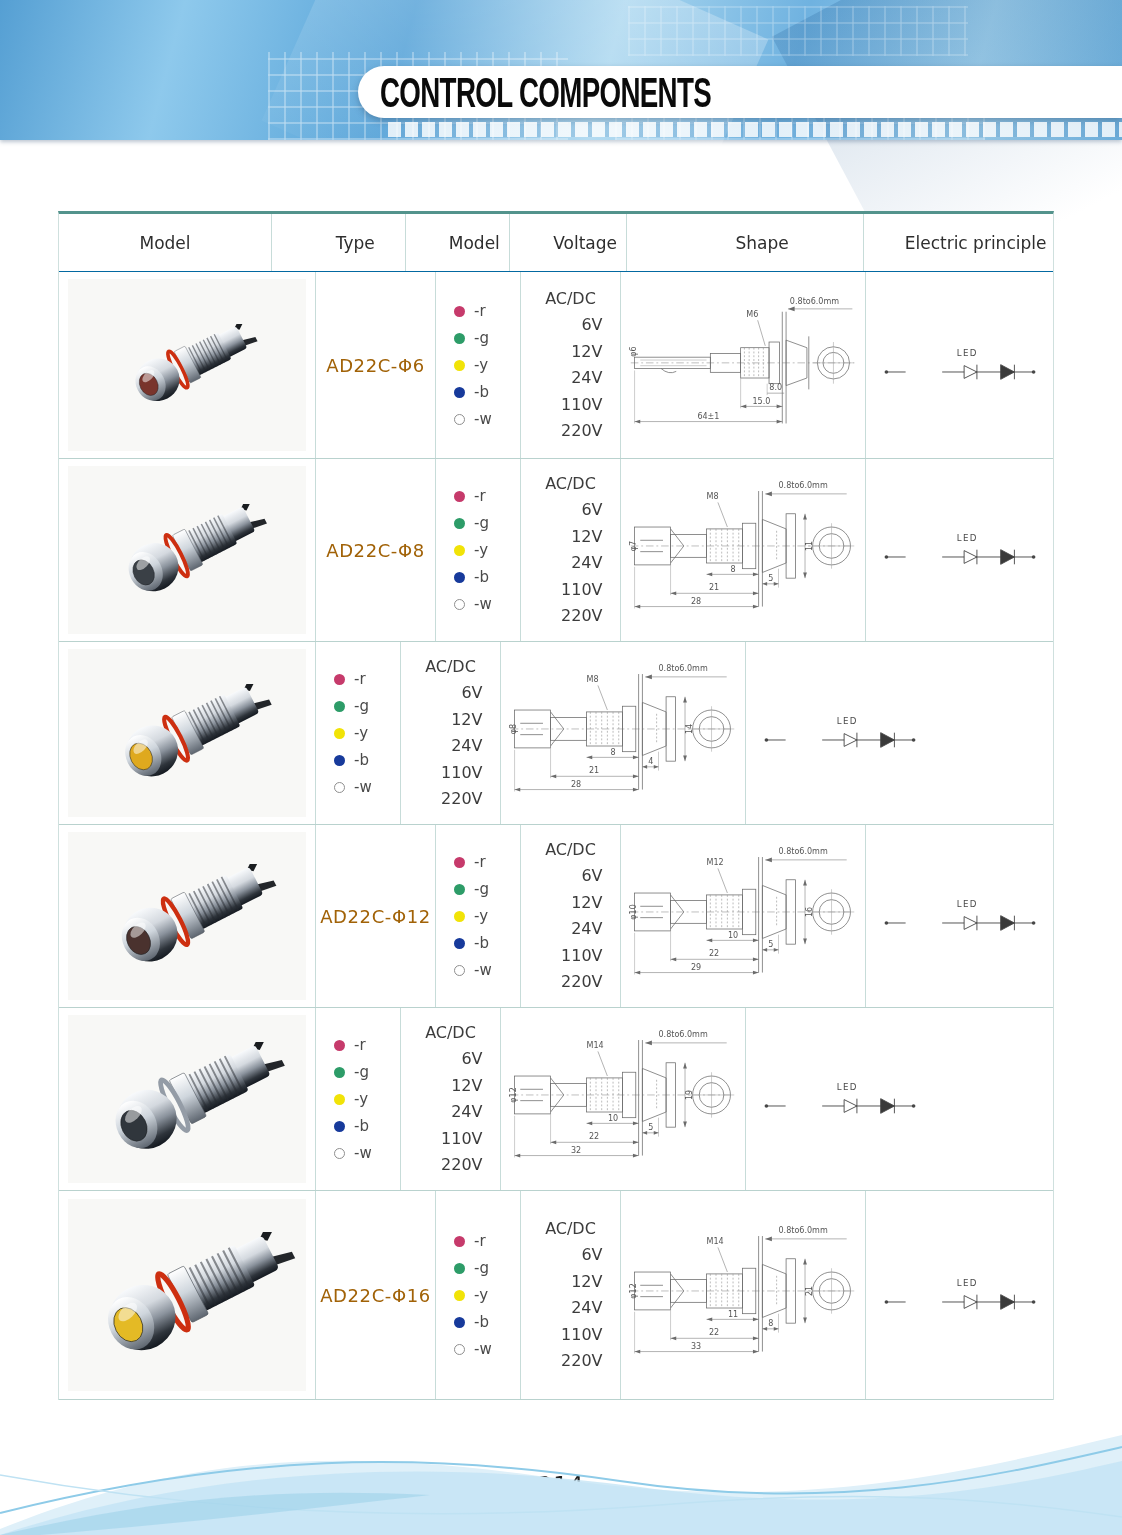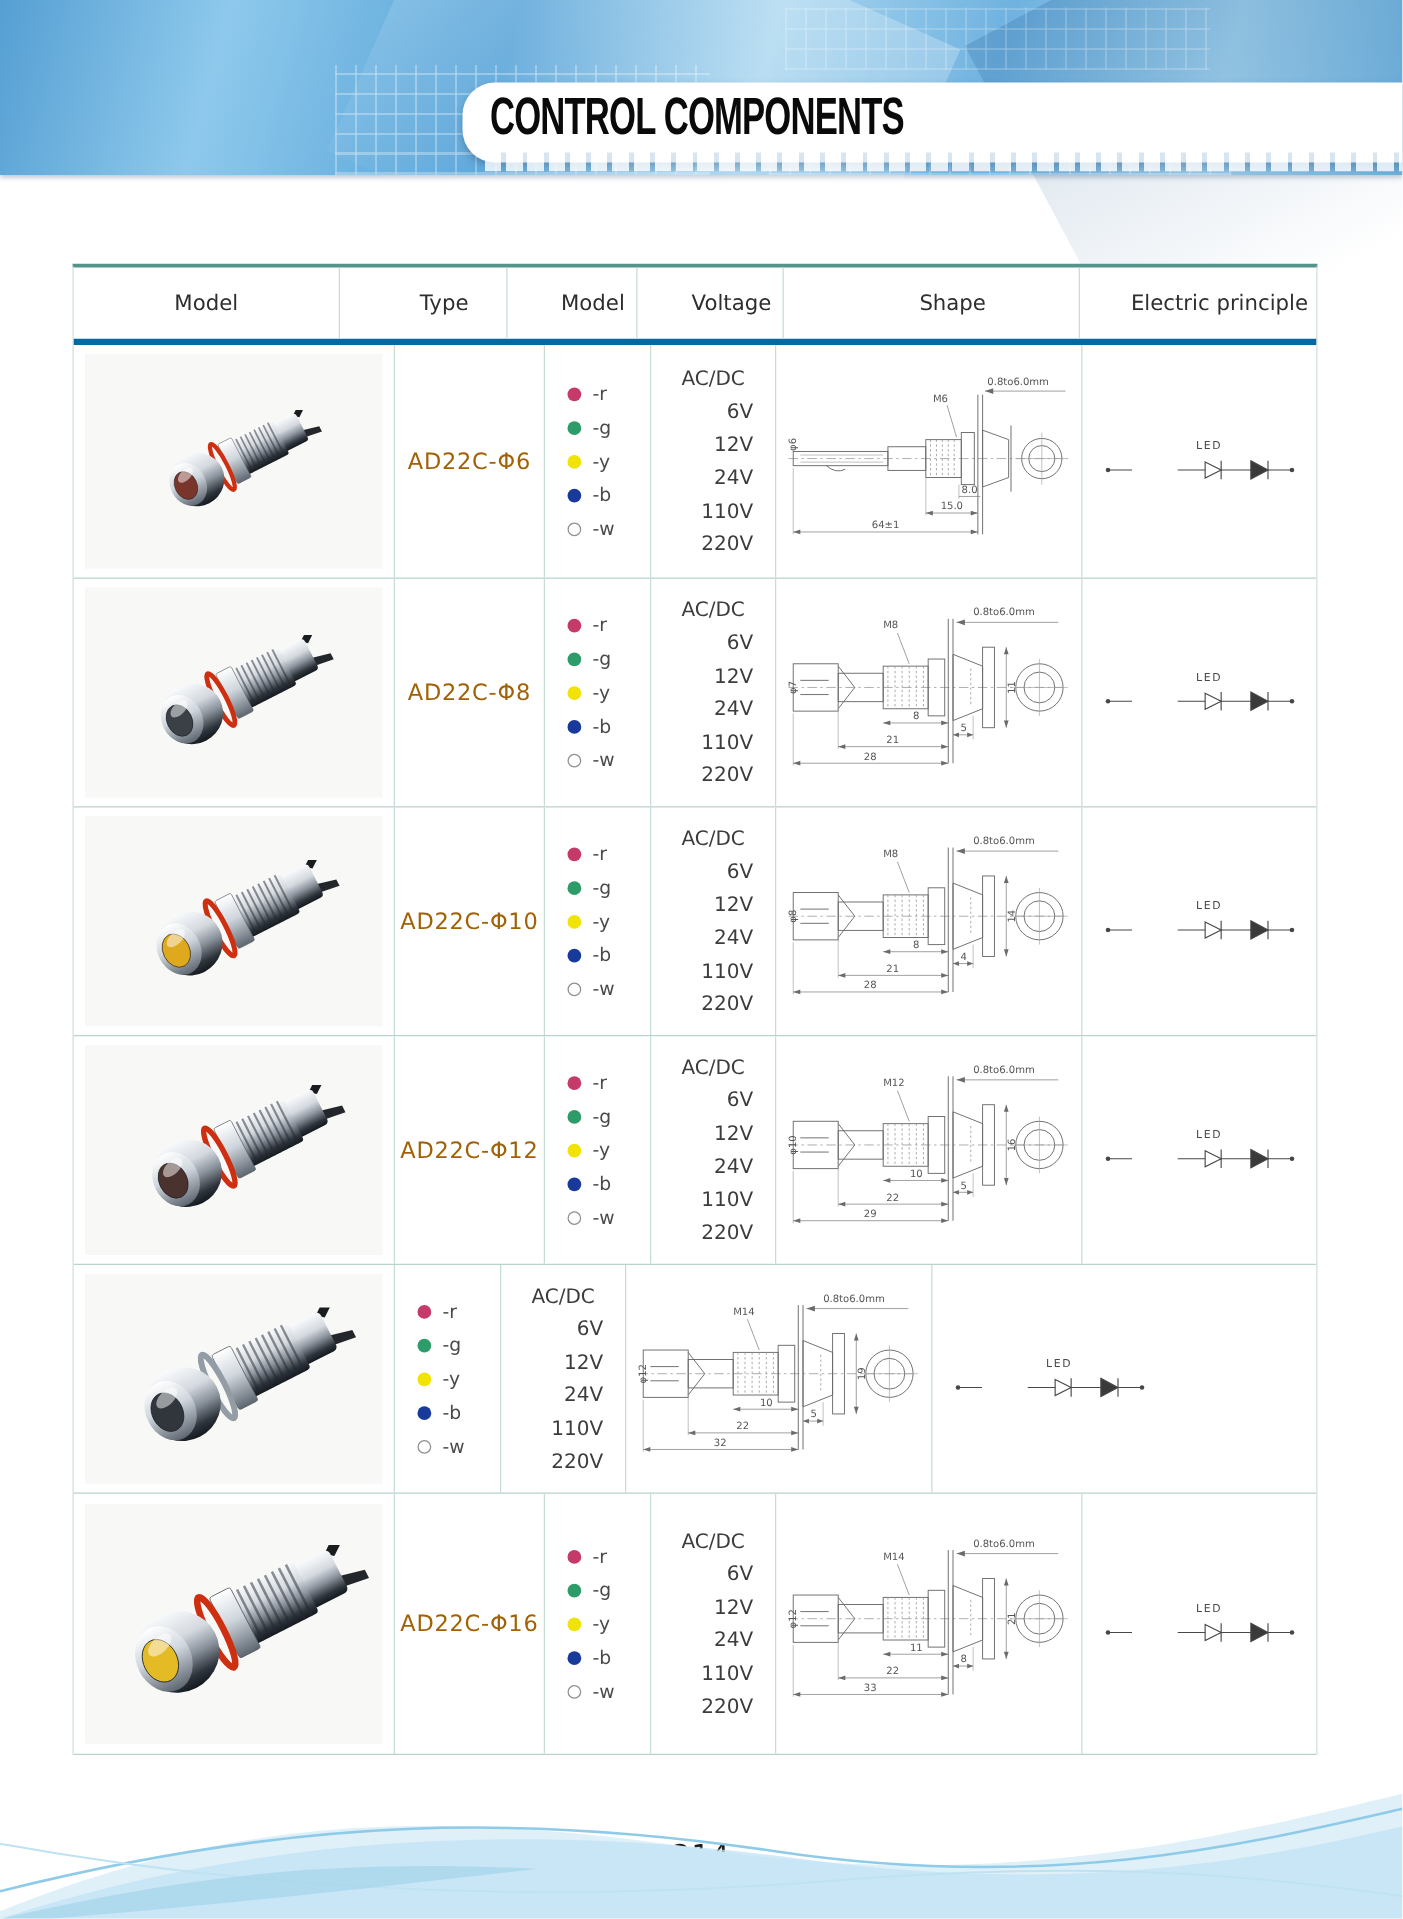--- a/index.html
+++ b/index.html
@@ -25,31 +25,31 @@
   .gp1{left:268px;top:52px;width:300px;height:88px;}
   .gp2{left:615px;top:98px;width:370px;height:42px;opacity:.45;}
   .gp3{left:628px;top:6px;width:340px;height:50px;opacity:.35;}
   .logo{position:absolute;left:88px;top:5px;width:177px;height:116px;}
   .logo-red{position:absolute;left:0;right:0;top:0;bottom:31px;background:#e81e1e;}
   .logo-yellow{position:absolute;left:0;right:0;bottom:0;height:31px;background:#ffe60a;}
   .logo-word{position:absolute;left:4px;top:40px;font-weight:bold;font-style:italic;
     font-size:44px;color:#ffffff;letter-spacing:-3px;line-height:44px;
     text-shadow:3px 3px 0 #000;transform:scaleX(.8);transform-origin:left center;white-space:nowrap;}
   .logo-swoosh{position:absolute;left:6px;top:88px;width:152px;height:5px;background:#000;transform:skewX(-35deg);}
-  .title-bar{position:absolute;left:370px;top:66px;right:0;height:64px;background:#ffffff;
+  .title-bar{position:absolute;left:358px;top:66px;right:0;height:52px;background:#ffffff;
     border-radius:26px 0 0 26px;box-shadow:0 3px 6px rgba(40,70,100,.35);}
   .title-text{display:inline-block;margin:5px 0 0 22px;font-family:"Liberation Sans",sans-serif;
     font-weight:bold;font-size:42px;line-height:44px;color:#0a0a0a;letter-spacing:-1px;
     transform:scaleX(.66);transform-origin:left center;white-space:nowrap;}
   .filmstrip{position:absolute;left:388px;top:122px;right:0;height:15px;opacity:.85;
     background:repeating-linear-gradient(90deg,rgba(255,255,255,.95) 0 13px,rgba(100,155,200,.30) 13px 17px);}
   
   .ctable{position:absolute;left:58px;top:211px;width:994px;background:#fff;
     border-top:3px solid #53938c;border-left:1px solid #cfe0de;border-right:1px solid #cfe0de;}
-  .thead{display:flex;height:57px;border-bottom:5px solid #0369a1;gap:34px;}
+  .thead{display:flex;height:57px;border-bottom:1px solid #0369a1;gap:34px;}
   .hcell{box-sizing:border-box;border-right:1px solid #c7dcd9;display:flex;align-items:center;justify-content:center;
     font-size:17px;color:#2e2e2e;}
   .hcell:last-child{border-right:none;}
   .trow{display:flex;height:182px;border-bottom:1px solid #b9d2ce;}
   .trow:first-child{height:186px;}
   .trow:last-child{height:208px;}
   .cell{box-sizing:border-box;border-right:1px solid #c7dcd9;display:flex;align-items:center;justify-content:center;}
   .cell:last-child{border-right:none;}
   .c-model{width:257px;}
   .c-type{width:120px;}
@@ -380,23 +380,20 @@
             <rect x="102" y="34" width="18" height="52" rx="2" fill="url(#gChrome2)" stroke="#565c63" stroke-width=".6"></rect>
             <ellipse class="gasket" cx="95" cy="60" rx="6" ry="30" fill="none" stroke="#cd2f10" stroke-width="5"></ellipse>
             <ellipse cx="62" cy="60" rx="32" ry="31" fill="url(#gChrome)"></ellipse>
             <ellipse cx="50" cy="60" rx="21" ry="26" fill="url(#gChrome2)"></ellipse>
             <ellipse class="lens" cx="47" cy="60" rx="13" ry="17" fill="#dfa91e" stroke="#1c1f23" stroke-width=".6"></ellipse>
             <ellipse cx="52" cy="49" rx="11" ry="6" fill="rgba(255,255,255,.5)" stroke="none" transform="rotate(-18 52 49)"></ellipse>
           </g>
         </svg>
       </div>
     </div>
-    <div class="cell c-type">
-      <span class="type-label">AD22C-Φ10</span>
-    </div>
     <div class="cell c-colour">
       <div class="colour-stack">
         <div class="cline">
           <span class="dot" style="background: rgb(198, 58, 107);"></span>
           <span class="clabel">-r</span>
         </div>
         <div class="cline">
           <span class="dot" style="background: rgb(45, 156, 104);"></span>
           <span class="clabel">-g</span>
         </div>

